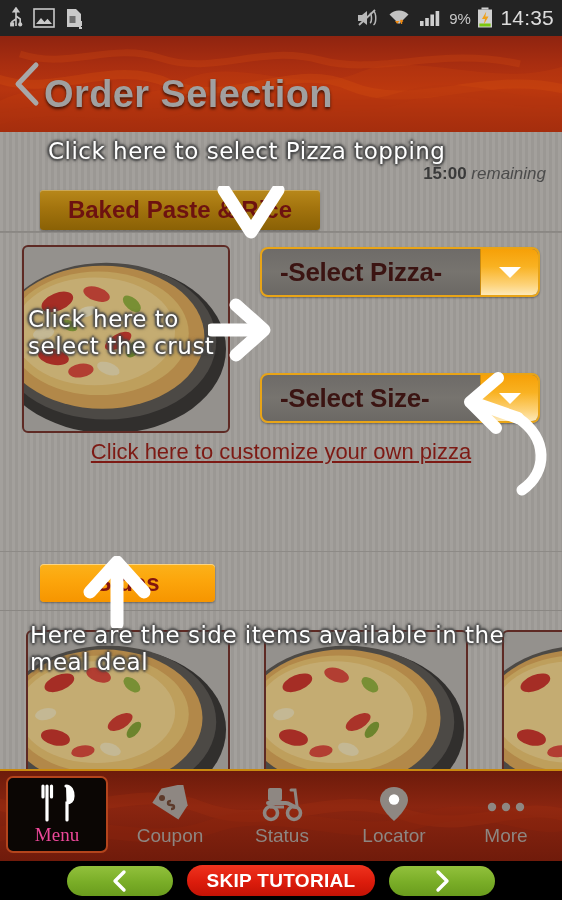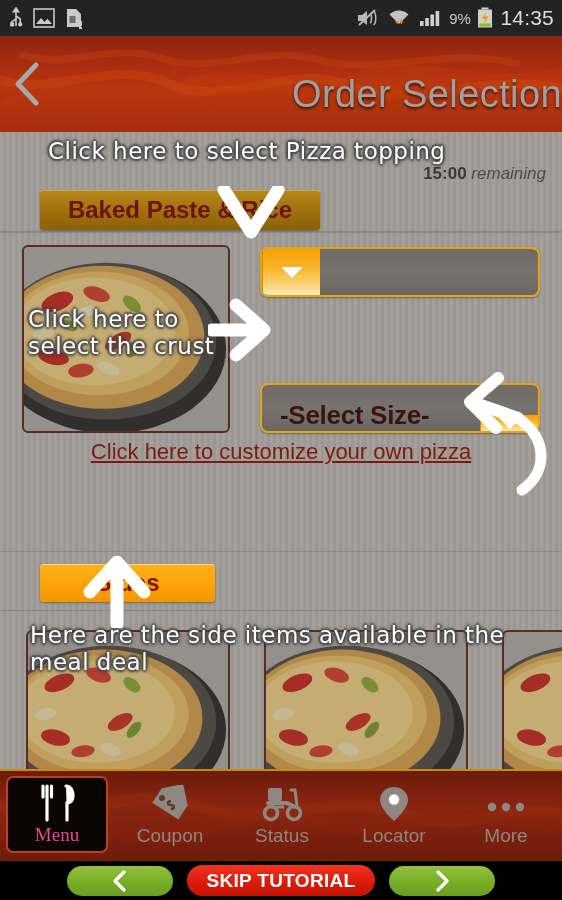--- a/index.html
+++ b/index.html
@@ -14,21 +14,21 @@
   .sb-ico{display:block;}
   .sb-pct{color:#c8c8c8;font-size:15px;letter-spacing:-.3px;}
   .sb-clock{color:#dcdcdc;font-size:21px;letter-spacing:.2px;}
 
   
   .header{position:absolute;top:36px;left:0;width:562px;height:96px;overflow:hidden;
     background:linear-gradient(180deg,#8f2410 0%,#a72d10 28%,#b8350f 55%,#97260d 100%);}
   .flames{position:absolute;inset:0;opacity:.55;}
   .hdr-inner{position:absolute;inset:0;display:flex;align-items:center;}
   .back-chev{width:54px;height:96px;display:flex;align-items:center;justify-content:center;}
-  .hdr-title{flex:1;text-align:right;font-size:38px;font-weight:normal;color:#a0a0a0;
+  .hdr-title{flex:1;text-align:left;font-size:38px;font-weight:bold;color:#a0a0a0;
     text-shadow:0 2px 3px rgba(0,0,0,.65);letter-spacing:.4px;margin-left:-10px;margin-top:21px;}
   .cart{position:absolute;right:6px;top:16px;width:98px;height:64px;}
   .cart-amt{position:absolute;left:14px;top:20px;width:76px;text-align:center;color:#a9a9a9;
     font-size:17px;text-shadow:0 1px 2px rgba(0,0,0,.7);}
 
   
   .page{position:absolute;top:132px;left:0;width:562px;height:637px;
     background:repeating-linear-gradient(90deg,#a3a09c 0px,#a3a09c 3px,#9b9894 3px,#9b9894 6px);}
 
   .remaining{position:absolute;right:16px;top:32px;font-size:17px;color:#4b4b4b;
@@ -53,21 +53,21 @@
 
   .ddl{position:absolute;left:260px;width:280px;height:50px;border-radius:8px;
     border:2px solid #e8a417;overflow:hidden;display:flex;
     background:linear-gradient(180deg,#6e6b68 0%,#77746f 50%,#6b6864 100%);
     box-shadow:0 1px 2px rgba(0,0,0,.35);}
   .ddl-text{flex:1;display:flex;align-items:center;padding-left:18px;color:#3b1412;
     font-size:26px;font-weight:bold;letter-spacing:-.3px;}
   .ddl-btn{width:58px;display:flex;align-items:center;justify-content:center;
     background:linear-gradient(180deg,#f6a007 0%,#f9b222 38%,#fdd37a 78%,#fde9b8 100%);
     border-left:1px solid #c98a10;}
-  .ddl-1{top:14px;} .ddl-2{top:82px;} .ddl-3{top:150px;align-items:flex-end;}
+  .ddl-1{top:14px;} .ddl-2{top:82px;} .ddl-3{top:140px;}
 
   .custom-link{position:absolute;left:0;top:206px;width:562px;text-align:center;
     color:#7d1a14;font-size:22px;text-decoration:underline;}
 
   
   .sides-btn{position:absolute;left:40px;top:432px;width:175px;height:38px;border-radius:4px;
     background:linear-gradient(180deg,#fbb21a 0%,#fca50b 45%,#f69500 100%);
     box-shadow:inset 0 1px 0 rgba(255,255,255,.45),0 1px 2px rgba(0,0,0,.35);
     display:flex;align-items:center;justify-content:center;}
   .sides-btn span{color:#82140f;font-size:24px;font-weight:bold;}
@@ -212,20 +212,21 @@
           <ellipse cx="46" cy="80" rx="9" ry="5" fill="#8fae3c" transform="rotate(25 46 80)"></ellipse>
           <ellipse cx="20" cy="88" rx="11" ry="6" fill="#efe2b8" transform="rotate(-12 20 88)"></ellipse>
           <ellipse cx="86" cy="124" rx="12" ry="6" fill="#efe2b8" transform="rotate(20 86 124)"></ellipse>
           <ellipse cx="64" cy="66" rx="10" ry="5" fill="#f3e9c4" transform="rotate(-18 64 66)"></ellipse>
         </g>
         <rect width="208" height="188" fill="#000" opacity=".18"></rect>
       </svg>
     </div>
 
     <div class="ddl ddl-1">
+      <div class="ddl-text">-Select Pizza-</div>
       <div class="ddl-btn">
         <svg width="26" height="16" viewBox="0 0 26 16">
             <path d="M2 3h22L13 14z" fill="#fff"></path>
           </svg>
       </div>
     </div>
 
 
     <div class="ddl ddl-3">
       <div class="ddl-text">-Select Size-</div>

